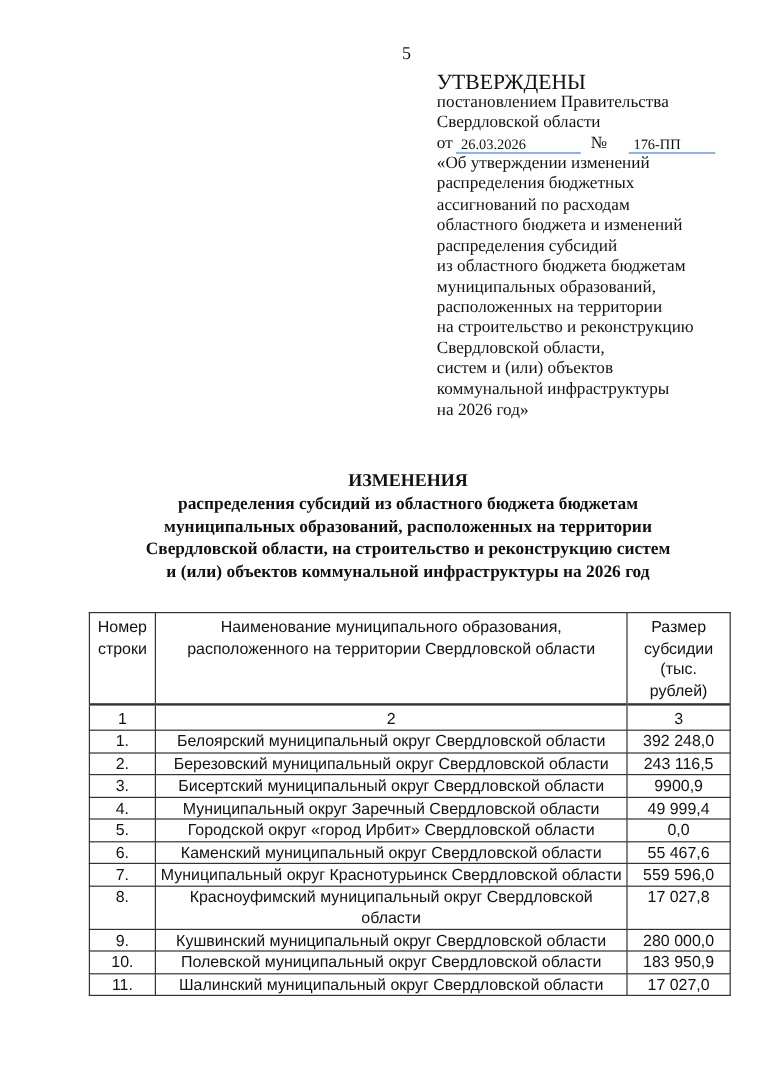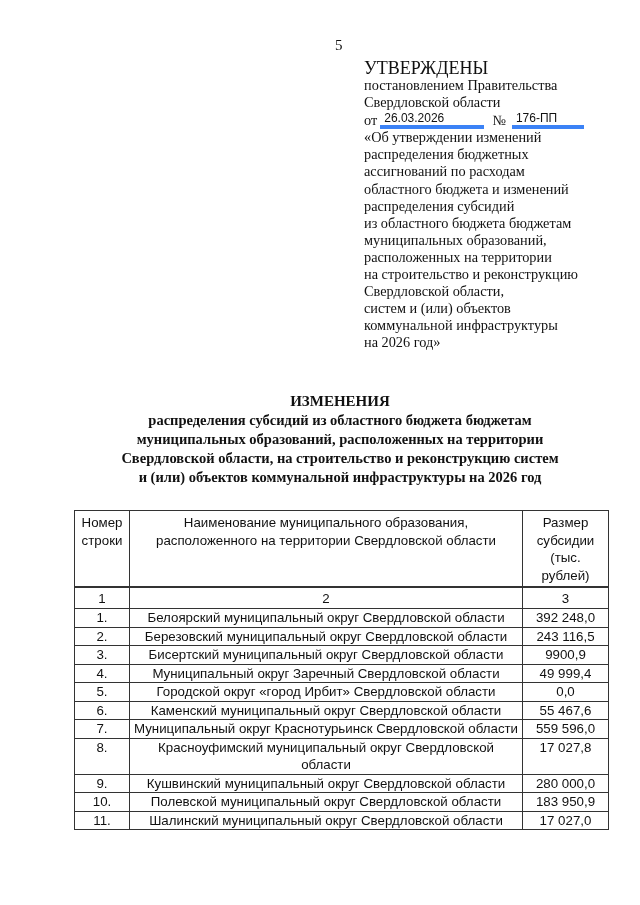--- a/index.html
+++ b/index.html
@@ -3,24 +3,24 @@
 <meta charset="utf-8">
 <style>
   html, body { margin:0; padding:0; background:#fff; }
   body { width:640px; height:905px; position:relative; overflow:hidden; color:#111;
          font-family:"Liberation Serif", serif; }
   .page-num { position:absolute; left:335px; top:37px; font-size:15px; }
   .approval { position:absolute; left:364px; top:60px; font-size:14.3px; line-height:17.1px; width:260px; }
   .approval div { white-space:nowrap; }
   .approved-title { font-size:18px;font-family:Liberation Serif, serif; }
   .line-row { display:flex; align-items:flex-end; }
-  .fill { display:inline-block; border-bottom:4px solid #3b82f6; font-family:Liberation Sans, sans-serif;
+  .fill { display:inline-block; border-bottom:1px solid #3b82f6; font-family:Liberation Serif, serif;
           font-size:12px; line-height:14px; padding-left:4px; }
   .fill.date { width:100px; margin-left:3px; }
-  .fill.num { width:68px; margin-left:6px; }
+  .fill.num { width:68px; margin-left:18px; }
   .num-sign { margin-left:8px; }
   .heading { position:absolute; left:70px; width:540px; top:392px; text-align:center; font-weight:bold;
              font-size:14.5px; line-height:19px; }
   .heading .h-main { font-size:15px; }
   table { position:absolute; left:74px; top:510px; width:535px; border-collapse:collapse;
           font-family:"Liberation Sans", sans-serif; font-size:13.3px; line-height:17.5px; }
   td { border:1px solid #333; padding:0 3px; vertical-align:top;margin-top:45px; }
   .c1 { width:48px; text-align:center; }
   .c2 { width:372px;text-align:center; }
   .c3 { text-align:center; }

